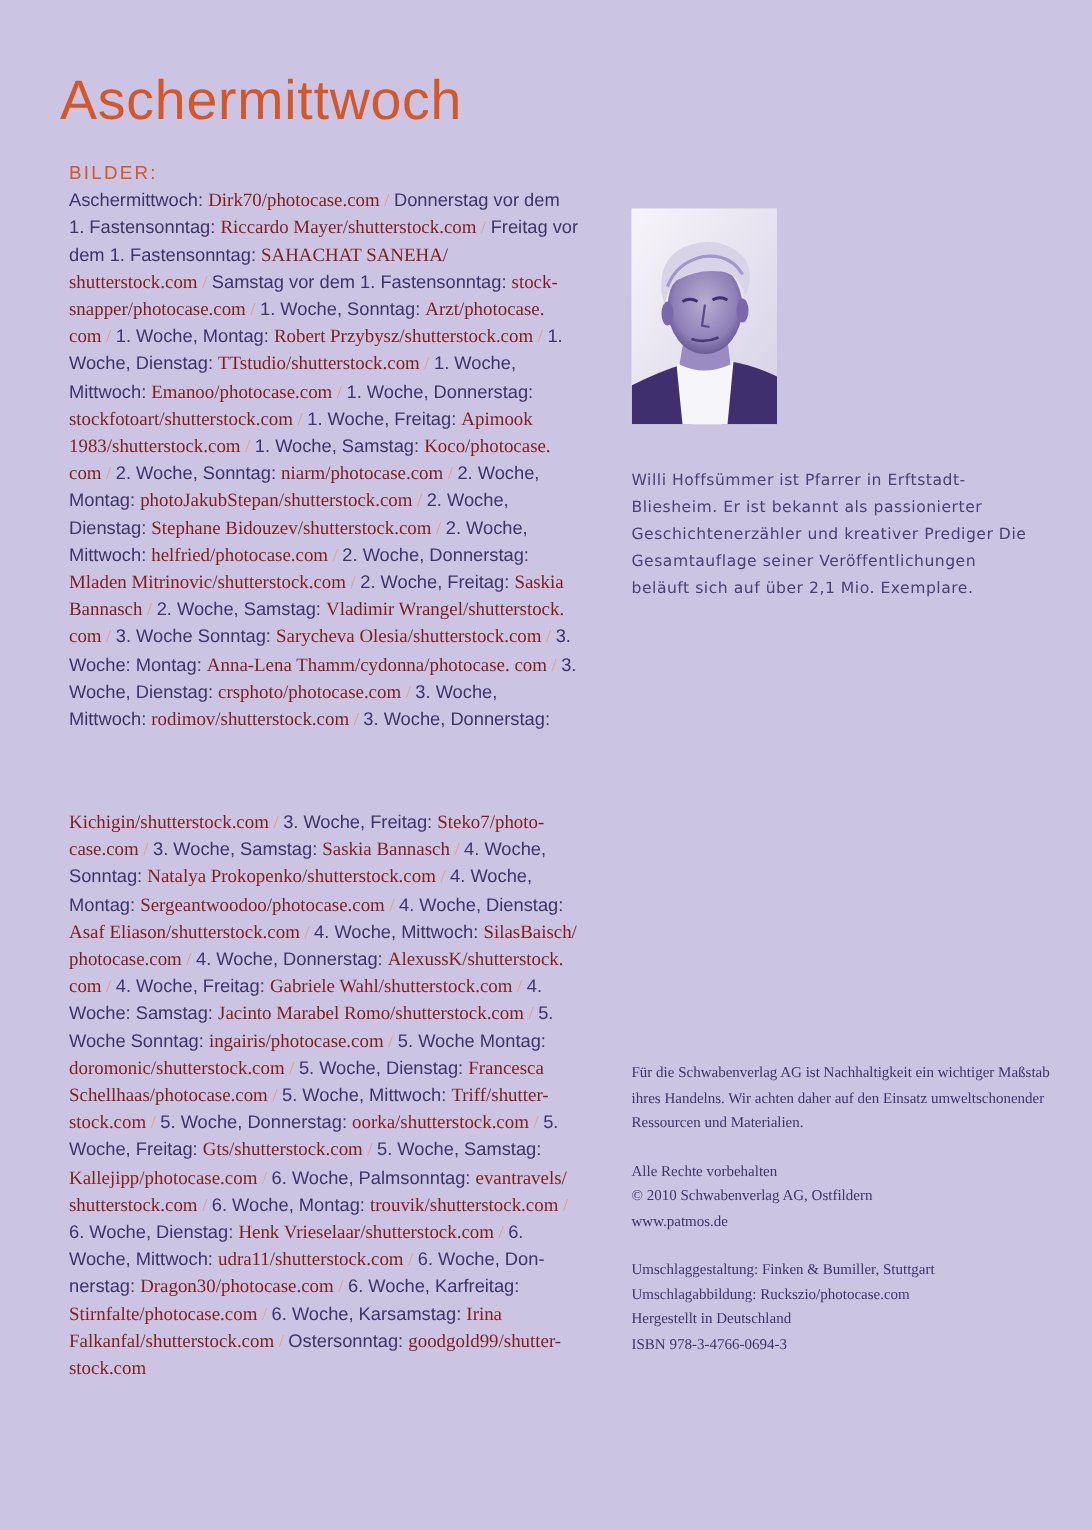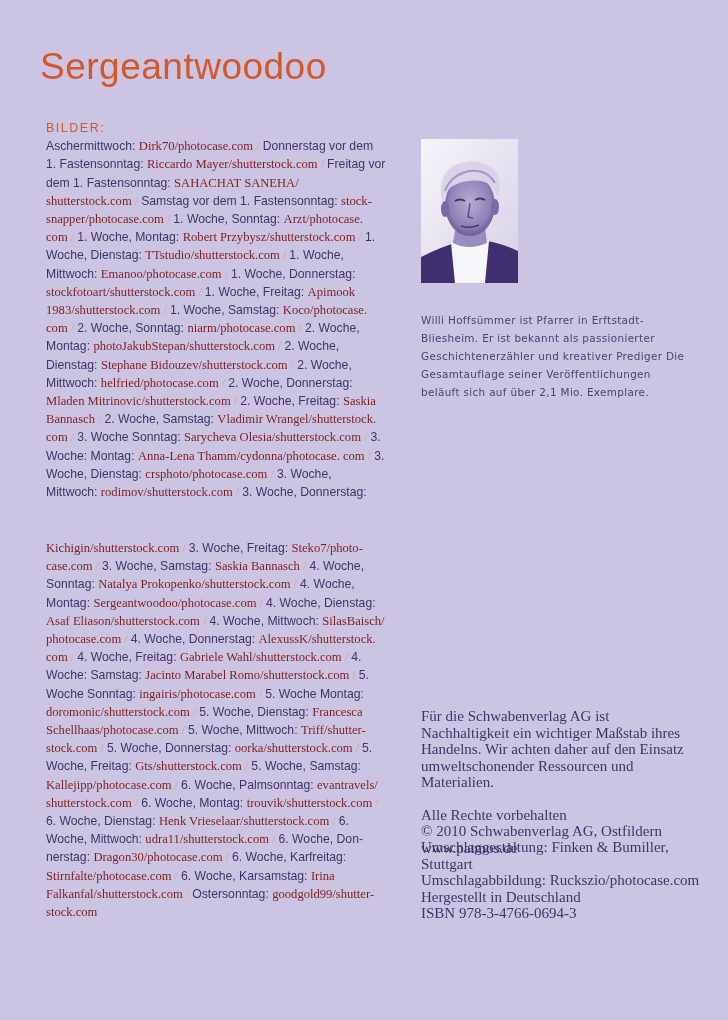--- a/index.html
+++ b/index.html
@@ -18,21 +18,21 @@
     color: #d4572a;
     letter-spacing: 0.5px;
     margin: 0;
   }
   .credits {
     position: absolute; left: 46px; width: 340px;
     font-family: "Liberation Sans", sans-serif;
     font-size: 12.2px; line-height: 18.2px;
     color: #3e3468;
   }
-  .credits.col1 { top: 119px; }
+  .credits.col1 { top: 106px; }
   .credits.col2 { top: 539px; }
   .heading {
     color: #d4572a; letter-spacing: 1.5px; font-size: 12.5px;
     display: block;
   }
   .src {
     font-family: "Liberation Serif", serif;
     color: #7f1d1d; font-size: 12.6px;
   }
   .sep { color: #e0a08a; font-family: "Liberation Serif", serif; }
@@ -45,30 +45,30 @@
   .bio {
     position: absolute; left: 421px; top: 311px; width: 270px;
     font-family: "DejaVu Sans", sans-serif;
     font-size: 10.4px; line-height: 18px;
     letter-spacing: 0.35px;
     color: #4a4074;
   }
   .imprint {
     position: absolute; left: 421px; width: 280px;
     font-family: "Liberation Serif", serif;
-    font-size: 15px; line-height: 16.5px;
+    font-size: 10px; line-height: 16.5px;
     color: #3e3468;
   }
   .imprint p { margin: 0; }
   .imprint .gap { height: 16px; }
 </style>
 </head>
 <body>
 
-<h1 class="title">Sergeantwoodoo</h1>
+<h1 class="title">Aschermittwoch</h1>
 
 <div class="credits col1">
   <span class="heading">BILDER:</span>
   <span><span>Aschermittwoch: </span><span class="src">Dirk70/photocase.com</span><span class="sep"> / </span><span>Donnerstag vor dem 1. Fastensonntag: </span><span class="src">Riccardo Mayer/shutterstock.com</span><span class="sep"> / </span><span>Freitag vor dem 1. Fastensonntag: </span><span class="src">SAHACHAT SANEHA/ shutterstock.com</span><span class="sep"> / </span><span>Samstag vor dem 1. Fastensonntag: </span><span class="src">stock-snapper/photocase.com</span><span class="sep"> / </span><span>1. Woche, Sonntag: </span><span class="src">Arzt/photocase. com</span><span class="sep"> / </span><span>1. Woche, Montag: </span><span class="src">Robert Przybysz/shutterstock.com</span><span class="sep"> / </span><span>1. Woche, Dienstag: </span><span class="src">TTstudio/shutterstock.com</span><span class="sep"> / </span><span>1. Woche, Mittwoch: </span><span class="src">Emanoo/photocase.com</span><span class="sep"> / </span><span>1. Woche, Donnerstag: </span><span class="src">stockfotoart/shutterstock.com</span><span class="sep"> / </span><span>1. Woche, Freitag: </span><span class="src">Apimook 1983/shutterstock.com</span><span class="sep"> / </span><span>1. Woche, Samstag: </span><span class="src">Koco/photocase. com</span><span class="sep"> / </span><span>2. Woche, Sonntag: </span><span class="src">niarm/photocase.com</span><span class="sep"> / </span><span>2. Woche, Montag: </span><span class="src">photoJakubStepan/shutterstock.com</span><span class="sep"> / </span><span>2. Woche, Dienstag: </span><span class="src">Stephane Bidouzev/shutterstock.com</span><span class="sep"> / </span><span>2. Woche, Mittwoch: </span><span class="src">helfried/photocase.com</span><span class="sep"> / </span><span>2. Woche, Donnerstag: </span><span class="src">Mladen Mitrinovic/shutterstock.com</span><span class="sep"> / </span><span>2. Woche, Freitag: </span><span class="src">Saskia Bannasch</span><span class="sep"> / </span><span>2. Woche, Samstag: </span><span class="src">Vladimir Wrangel/shutterstock. com</span><span class="sep"> / </span><span>3. Woche Sonntag: </span><span class="src">Sarycheva Olesia/shutterstock.com</span><span class="sep"> / </span><span>3. Woche: Montag: </span><span class="src">Anna-Lena Thamm/cydonna/photocase. com</span><span class="sep"> / </span><span>3. Woche, Dienstag: </span><span class="src">crsphoto/photocase.com</span><span class="sep"> / </span><span>3. Woche, Mittwoch: </span><span class="src">rodimov/shutterstock.com</span><span class="sep"> / </span><span>3. Woche, Donnerstag:</span></span>
 </div>
 
 <div class="credits col2">
   <span><span class="src">Kichigin/shutterstock.com</span><span class="sep"> / </span><span>3. Woche, Freitag: </span><span class="src">Steko7/photo-case.com</span><span class="sep"> / </span><span>3. Woche, Samstag: </span><span class="src">Saskia Bannasch</span><span class="sep"> / </span><span>4. Woche, Sonntag: </span><span class="src">Natalya Prokopenko/shutterstock.com</span><span class="sep"> / </span><span>4. Woche, Montag: </span><span class="src">Sergeantwoodoo/photocase.com</span><span class="sep"> / </span><span>4. Woche, Dienstag: </span><span class="src">Asaf Eliason/shutterstock.com</span><span class="sep"> / </span><span>4. Woche, Mittwoch: </span><span class="src">SilasBaisch/ photocase.com</span><span class="sep"> / </span><span>4. Woche, Donnerstag: </span><span class="src">AlexussK/shutterstock. com</span><span class="sep"> / </span><span>4. Woche, Freitag: </span><span class="src">Gabriele Wahl/shutterstock.com</span><span class="sep"> / </span><span>4. Woche: Samstag: </span><span class="src">Jacinto Marabel Romo/shutterstock.com</span><span class="sep"> / </span><span>5. Woche Sonntag: </span><span class="src">ingairis/photocase.com</span><span class="sep"> / </span><span>5. Woche Montag: </span><span class="src">doromonic/shutterstock.com</span><span class="sep"> / </span><span>5. Woche, Dienstag: </span><span class="src">Francesca Schellhaas/photocase.com</span><span class="sep"> / </span><span>5. Woche, Mittwoch: </span><span class="src">Triff/shutter-stock.com</span><span class="sep"> / </span><span>5. Woche, Donnerstag: </span><span class="src">oorka/shutterstock.com</span><span class="sep"> / </span><span>5. Woche, Freitag: </span><span class="src">Gts/shutterstock.com</span><span class="sep"> / </span><span>5. Woche, Samstag: </span><span class="src">Kallejipp/photocase.com</span><span class="sep"> / </span><span>6. Woche, Palmsonntag: </span><span class="src">evantravels/ shutterstock.com</span><span class="sep"> / </span><span>6. Woche, Montag: </span><span class="src">trouvik/shutterstock.com</span><span class="sep"> / </span><span>6. Woche, Dienstag: </span><span class="src">Henk Vrieselaar/shutterstock.com</span><span class="sep"> / </span><span>6. Woche, Mittwoch: </span><span class="src">udra11/shutterstock.com</span><span class="sep"> / </span><span>6. Woche, Don-nerstag: </span><span class="src">Dragon30/photocase.com</span><span class="sep"> / </span><span>6. Woche, Karfreitag: </span><span class="src">Stirnfalte/photocase.com</span><span class="sep"> / </span><span>6. Woche, Karsamstag: </span><span class="src">Irina Falkanfal/shutterstock.com</span><span class="sep"> / </span><span>Ostersonntag: </span><span class="src">goodgold99/shutter-stock.com</span></span>
 </div>
 

